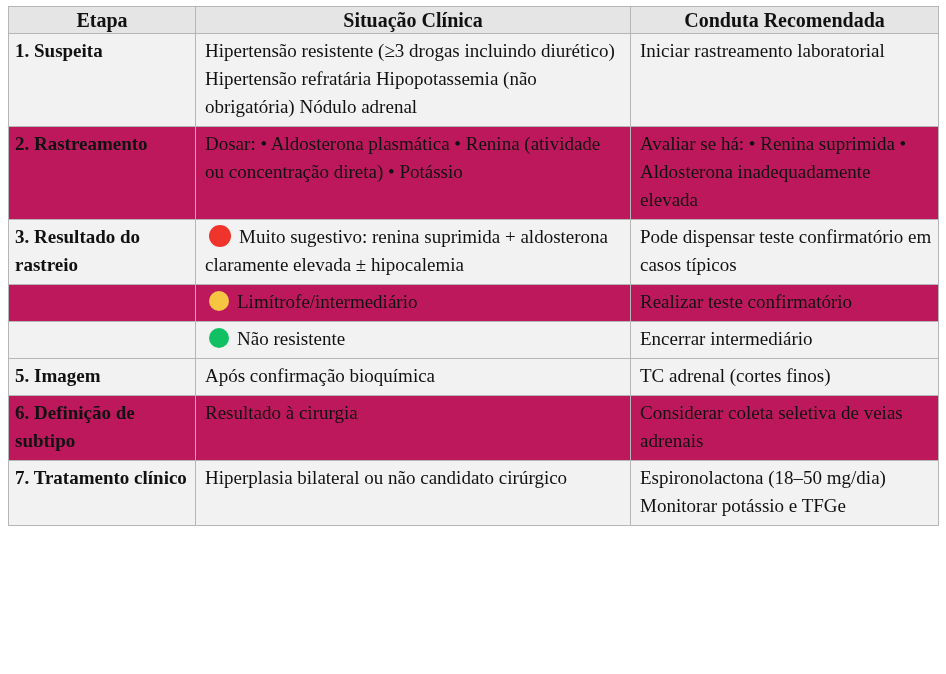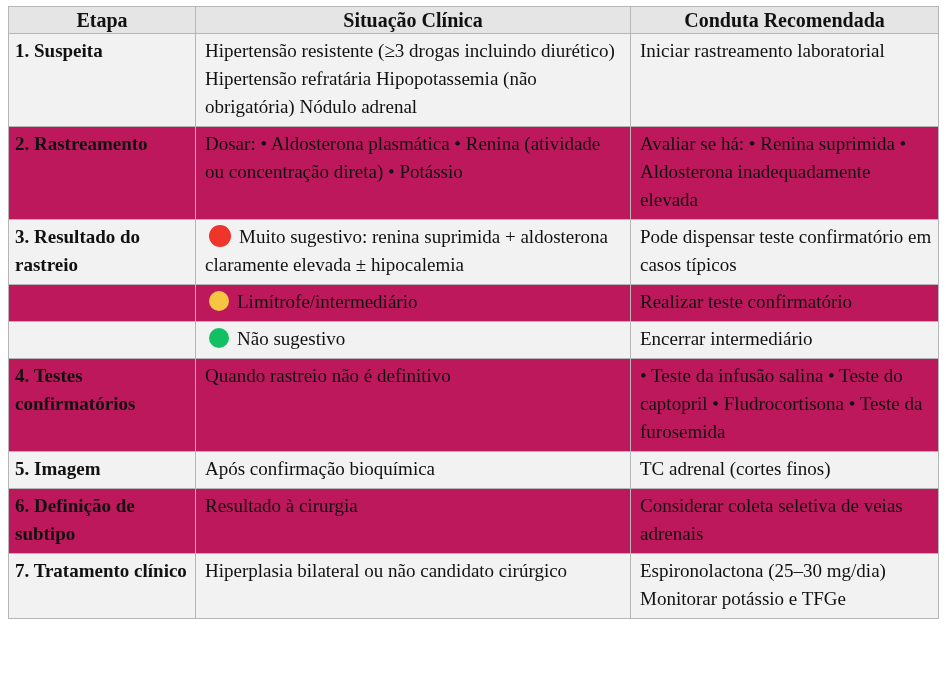--- a/index.html
+++ b/index.html
@@ -92,37 +92,32 @@
       <td><span class="dot dot-red"></span><span>Muito sugestivo: renina suprimida + aldosterona claramente elevada ± hipocalemia</span></td>
       <td>Pode dispensar teste confirmatório em casos típicos</td>
     </tr>
     <tr class="plain">
       <td class="etapa"></td>
       <td><span class="dot dot-yellow"></span><span>Limítrofe/intermediário</span></td>
       <td>Realizar teste confirmatório</td>
     </tr>
     <tr class="shade">
       <td class="etapa"></td>
-      <td><span class="dot dot-green"></span><span>Não sugestivo</span></td>
+      <td><span class="dot dot-green"></span><span>Não resistente</span></td>
       <td>Encerrar intermediário</td>
-    </tr>
-    <tr class="plain">
-      <td class="etapa">4. Testes confirmatórios</td>
-      <td><span>Quando rastreio não é definitivo</span></td>
-      <td>• Teste da infusão salina • Teste do captopril • Fludrocortisona • Teste da furosemida</td>
     </tr>
     <tr class="shade">
       <td class="etapa">5. Imagem</td>
       <td><span>Após confirmação bioquímica</span></td>
       <td>TC adrenal (cortes finos)</td>
     </tr>
     <tr class="plain">
       <td class="etapa">6. Definição de subtipo</td>
       <td><span>Resultado à cirurgia</span></td>
       <td>Considerar coleta seletiva de veias adrenais</td>
     </tr>
     <tr class="shade">
       <td class="etapa">7. Tratamento clínico</td>
       <td><span>Hiperplasia bilateral ou não candidato cirúrgico</span></td>
-      <td>Espironolactona (25–30 mg/dia) Monitorar potássio e TFGe</td>
+      <td>Espironolactona (18–50 mg/dia) Monitorar potássio e TFGe</td>
     </tr>
   </tbody>
 </table>
 
 </body></html>

